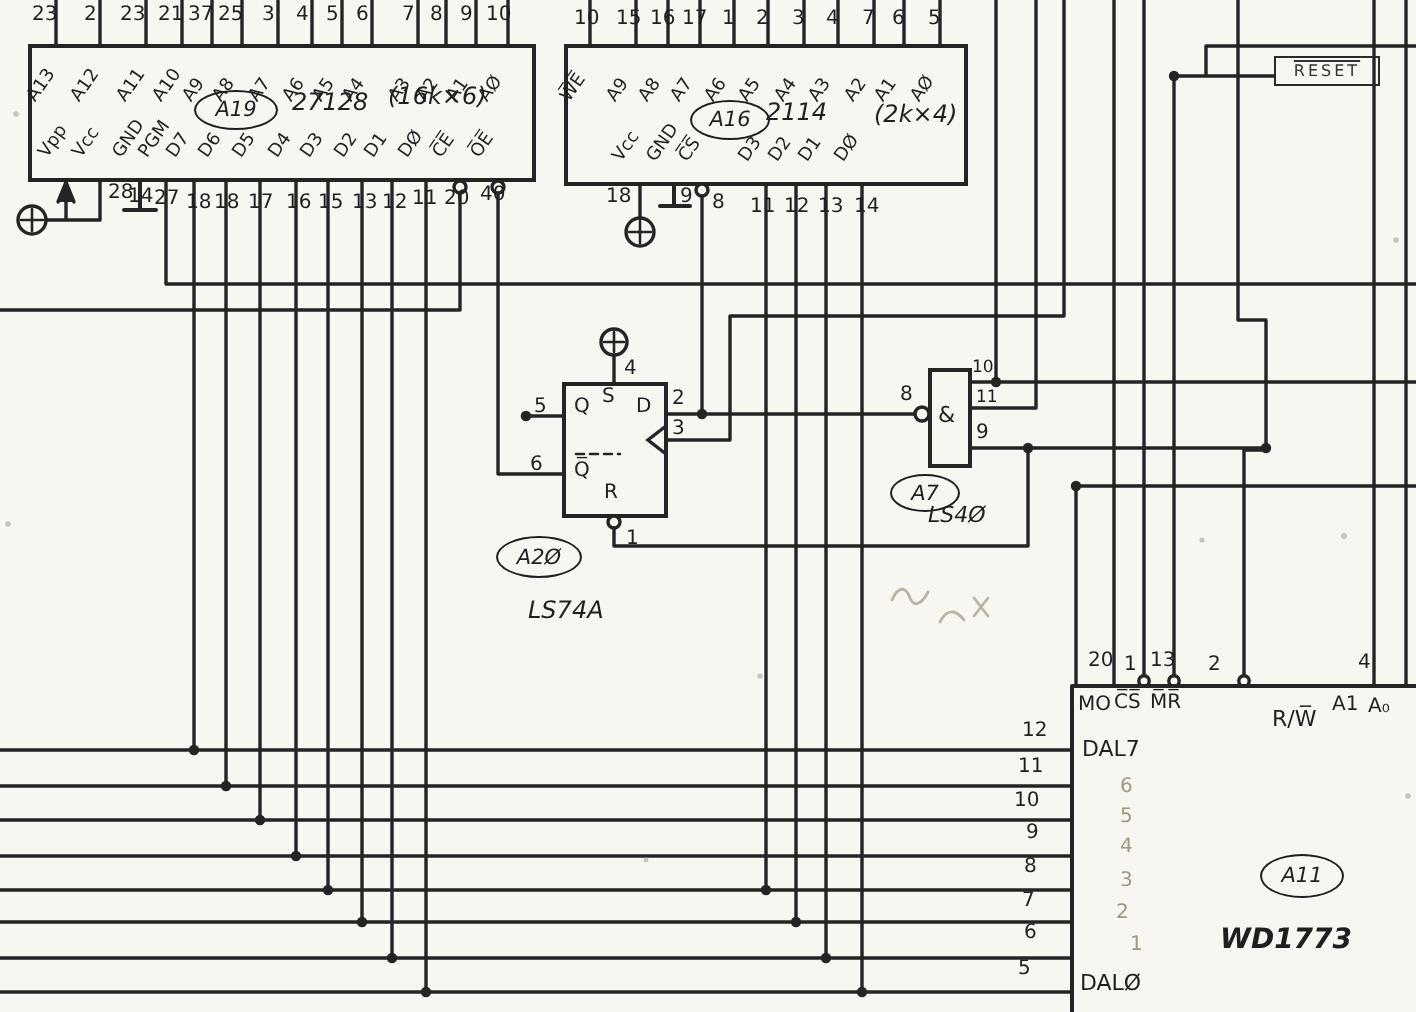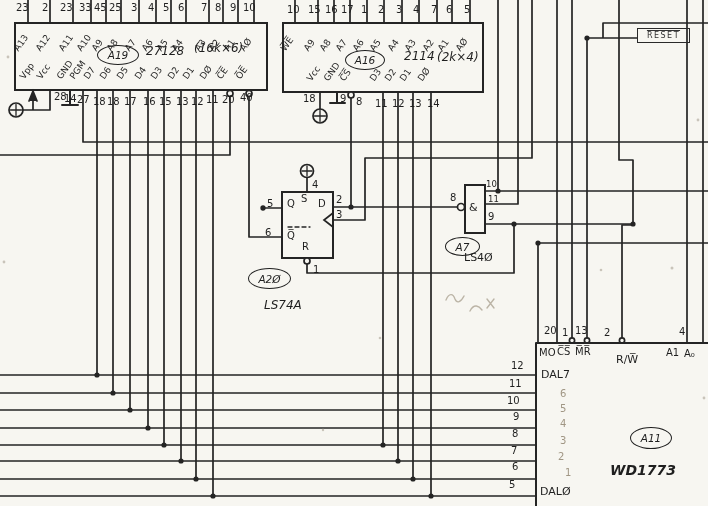--- a/index.html
+++ b/index.html
@@ -8,21 +8,21 @@
     background:#f7f6f1;
     font-family:"DejaVu Sans", sans-serif;
   }
   svg.wires { position:absolute; left:0; top:0; }
   .lb { position:absolute; font-size:10px; color:#1f1f1f; white-space:nowrap; line-height:1; font-family:"DejaVu Sans", sans-serif; }
   .rot { transform:rotate(-55deg); transform-origin:0 100%; font-size:9px; }
   .fs8 { font-size:8.5px; }
   .fs11 { font-size:11px; }
   .fs12 { font-size:12px; font-style:italic; }
   .fs14 { font-size:14px; font-style:italic; font-weight:bold; }
-  .it { }
+  .it { font-style:italic; }
   .faint { color:#a09684; }
   .ell {
     position:absolute; border:1.6px solid #1f1f1f; border-radius:50%;
     display:flex; align-items:center; justify-content:center;
     font-size:10.5px; font-style:italic; color:#1f1f1f;
   }
   .reset-box {
     position:absolute; left:637px; top:28px; width:53px; height:15px;
     border:1.4px solid #2a2a2a; box-sizing:border-box;
     display:flex; align-items:center; justify-content:center;
@@ -161,22 +161,22 @@
       <circle cx="704" cy="398" r="1.4"></circle>
         <circle cx="380" cy="338" r="1.3"></circle>
       <circle cx="601" cy="270" r="1.3"></circle>
         <circle cx="323" cy="430" r="1.2"></circle>
     </g>
   </svg>
 
   <div class="lb" style="left:16px;top:3px">23</div>
   <div class="lb" style="left:42px;top:3px">2</div>
   <div class="lb" style="left:60px;top:3px">23</div>
-  <div class="lb" style="left:79px;top:3px">33</div>
-  <div class="lb" style="left:94px;top:3px">45</div>
+  <div class="lb" style="left:79px;top:3px">21</div>
+  <div class="lb" style="left:94px;top:3px">37</div>
   <div class="lb" style="left:109px;top:3px">25</div>
   <div class="lb" style="left:131px;top:3px">3</div>
   <div class="lb" style="left:148px;top:3px">4</div>
   <div class="lb" style="left:163px;top:3px">5</div>
   <div class="lb" style="left:178px;top:3px">6</div>
   <div class="lb" style="left:201px;top:3px">7</div>
   <div class="lb" style="left:215px;top:3px">8</div>
   <div class="lb" style="left:230px;top:3px">9</div>
   <div class="lb" style="left:243px;top:3px">10</div>
 
@@ -262,21 +262,21 @@
 
   <div class="lb" style="left:303px;top:94px">18</div>
   <div class="lb" style="left:340px;top:94px">9</div>
   <div class="lb" style="left:356px;top:97px">8</div>
   <div class="lb" style="left:375px;top:99px">11</div>
   <div class="lb" style="left:392px;top:99px">12</div>
   <div class="lb" style="left:409px;top:99px">13</div>
   <div class="lb" style="left:427px;top:99px">14</div>
 
   <div class="ell" style="left:345px;top:50px;width:38px;height:18px">A16</div>
-  <div class="lb fs12" style="left:404px;top:50px">2114</div>
+  <div class="lb fs12" style="left:383px;top:50px">2114</div>
   <div class="lb fs12" style="left:437px;top:51px">(2k×4)</div>
 
   <div class="lb" style="left:267px;top:199px">5</div>
   <div class="lb" style="left:265px;top:228px">6</div>
   <div class="lb" style="left:312px;top:180px">4</div>
   <div class="lb" style="left:336px;top:195px">2</div>
   <div class="lb" style="left:336px;top:210px">3</div>
   <div class="lb" style="left:313px;top:265px">1</div>
   <div class="lb" style="left:287px;top:199px">Q</div>
   <div class="lb" style="left:287px;top:231px">Q̅</div>
@@ -298,21 +298,21 @@
 
   <div class="lb" style="left:544px;top:326px">20</div>
   <div class="lb" style="left:562px;top:328px">1</div>
   <div class="lb" style="left:575px;top:326px">13</div>
   <div class="lb" style="left:604px;top:328px">2</div>
   <div class="lb" style="left:679px;top:327px">4</div>
 
   <div class="lb" style="left:539px;top:348px">MO</div>
   <div class="lb" style="left:557px;top:347px">C̅S̅</div>
   <div class="lb" style="left:575px;top:347px">M̅R̅</div>
-  <div class="lb fs11" style="left:616px;top:354px">R/W̅</div>
+  <div class="lb fs11" style="left:636px;top:354px">R/W̅</div>
   <div class="lb" style="left:666px;top:348px">A1</div>
   <div class="lb" style="left:684px;top:349px">A₀</div>
 
   <div class="lb" style="left:511px;top:361px">12</div>
   <div class="lb" style="left:509px;top:379px">11</div>
   <div class="lb" style="left:507px;top:396px">10</div>
   <div class="lb" style="left:513px;top:412px">9</div>
   <div class="lb" style="left:512px;top:429px">8</div>
   <div class="lb" style="left:511px;top:446px">7</div>
   <div class="lb" style="left:512px;top:462px">6</div>

